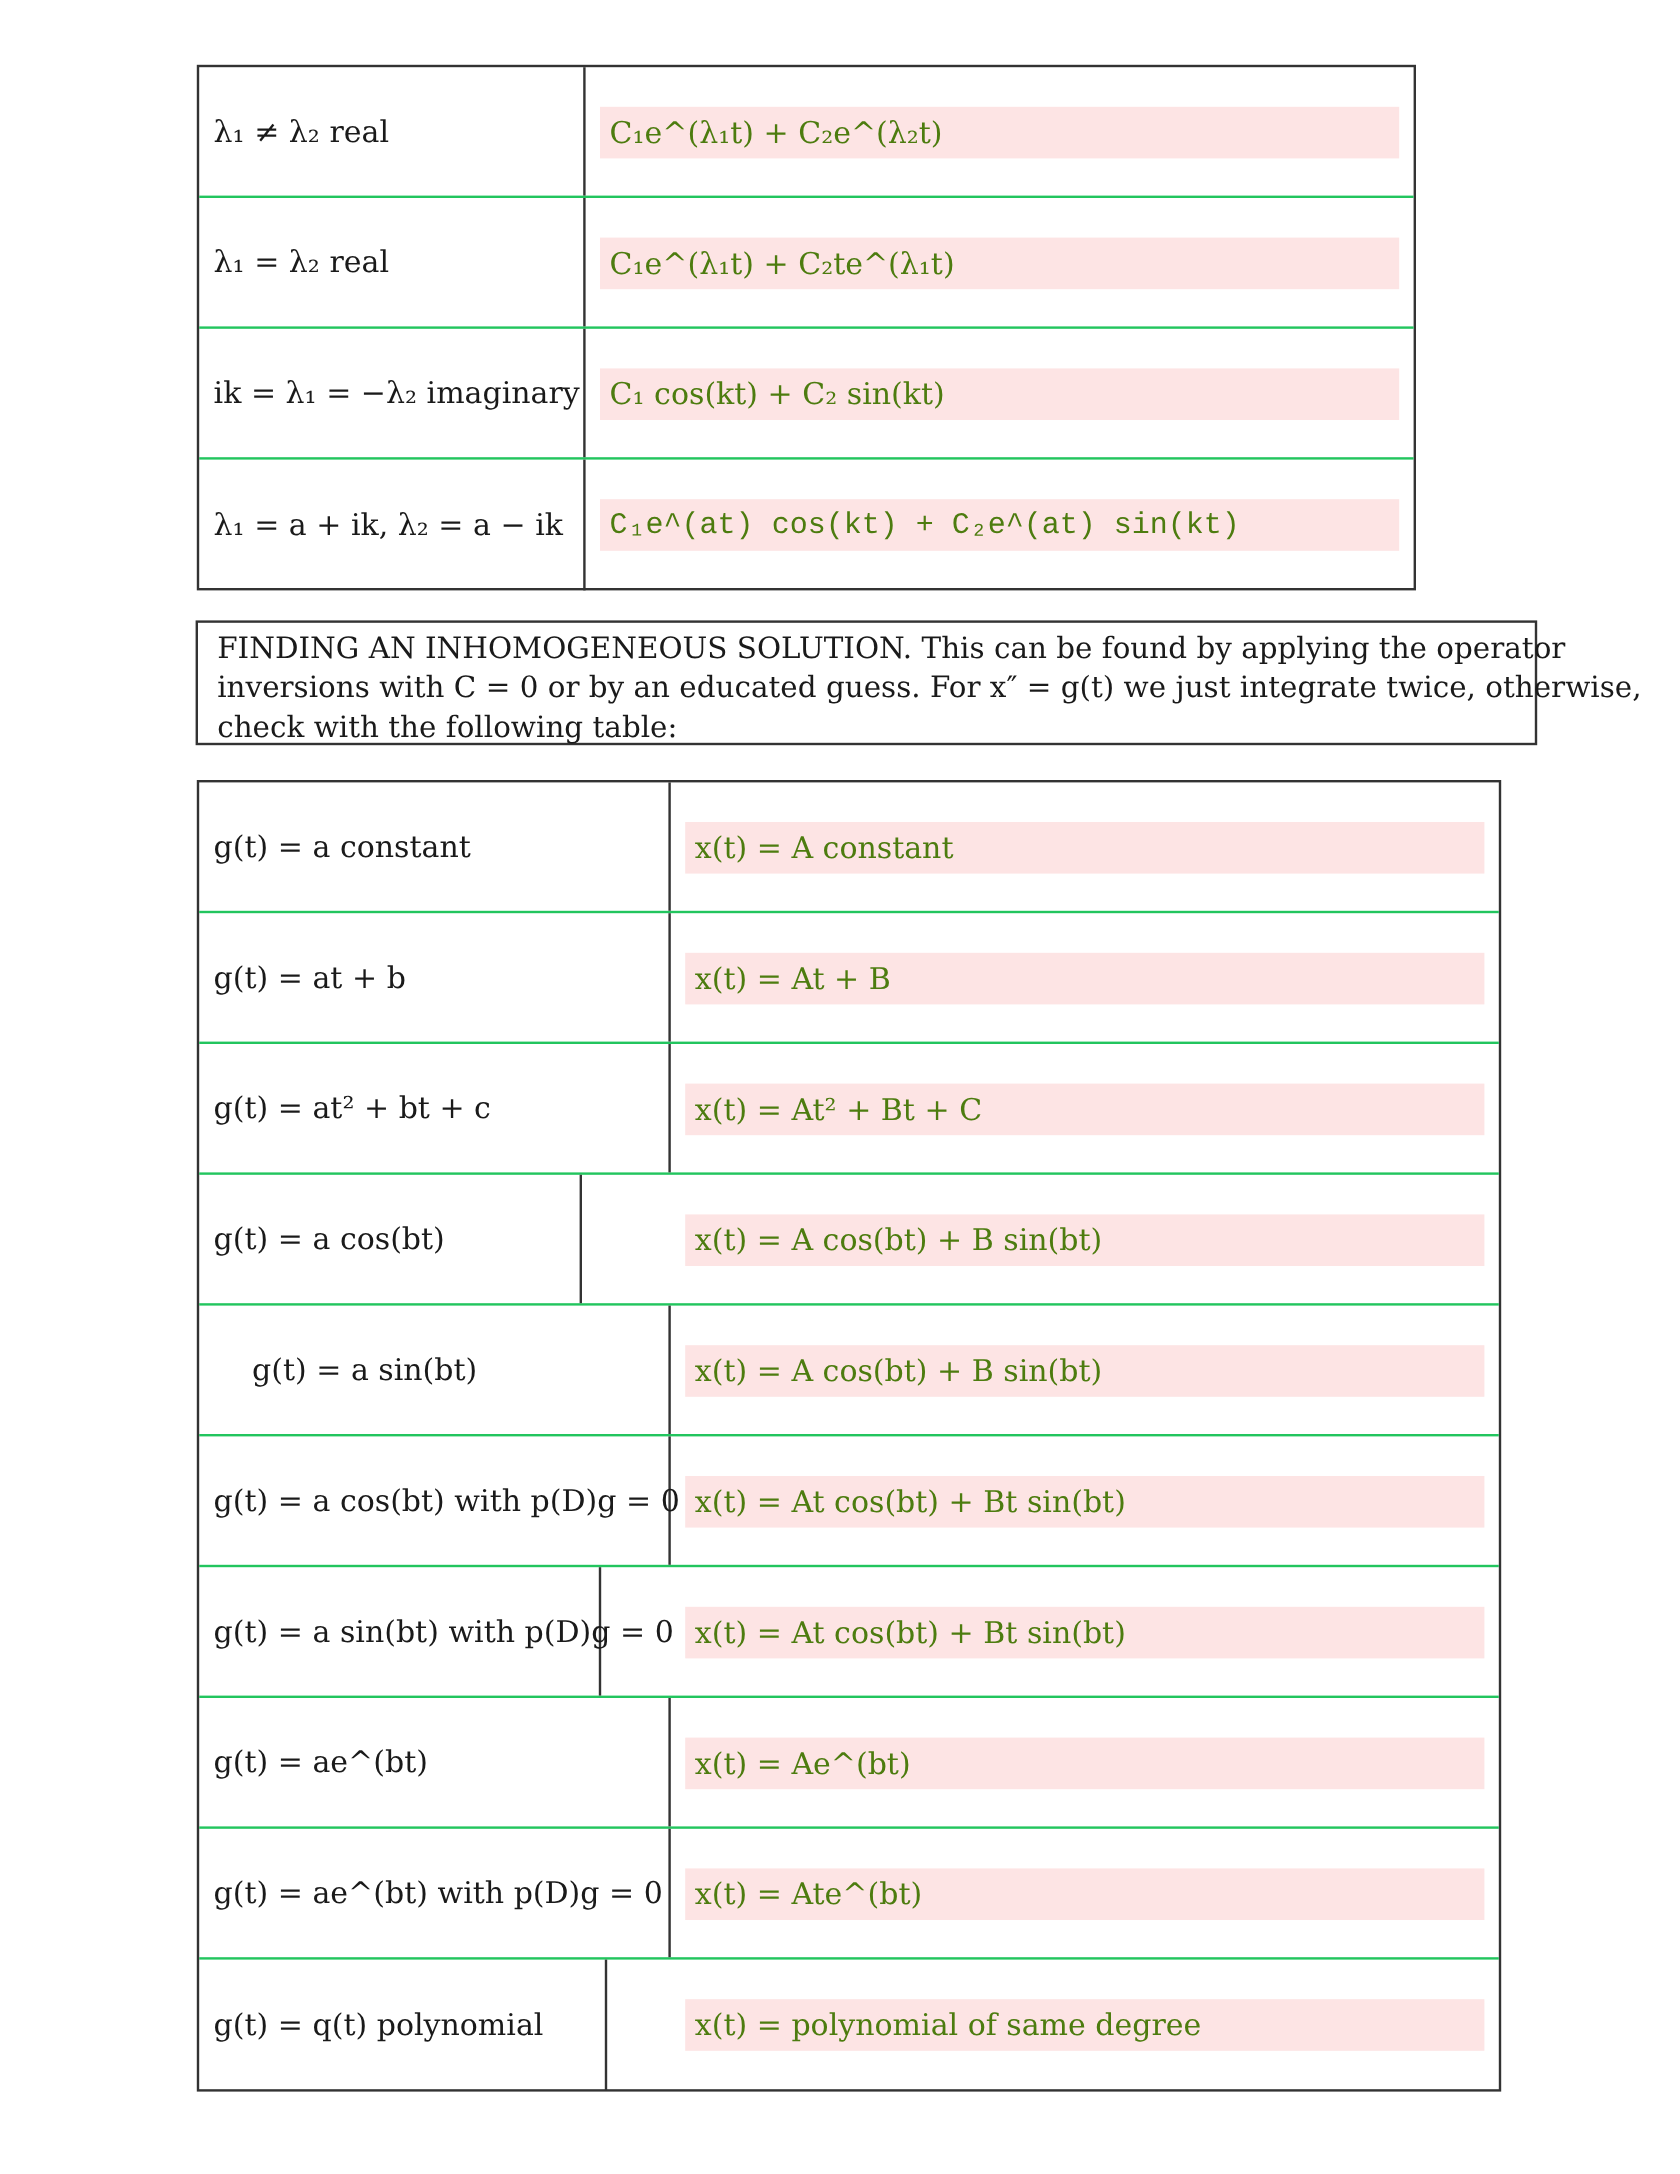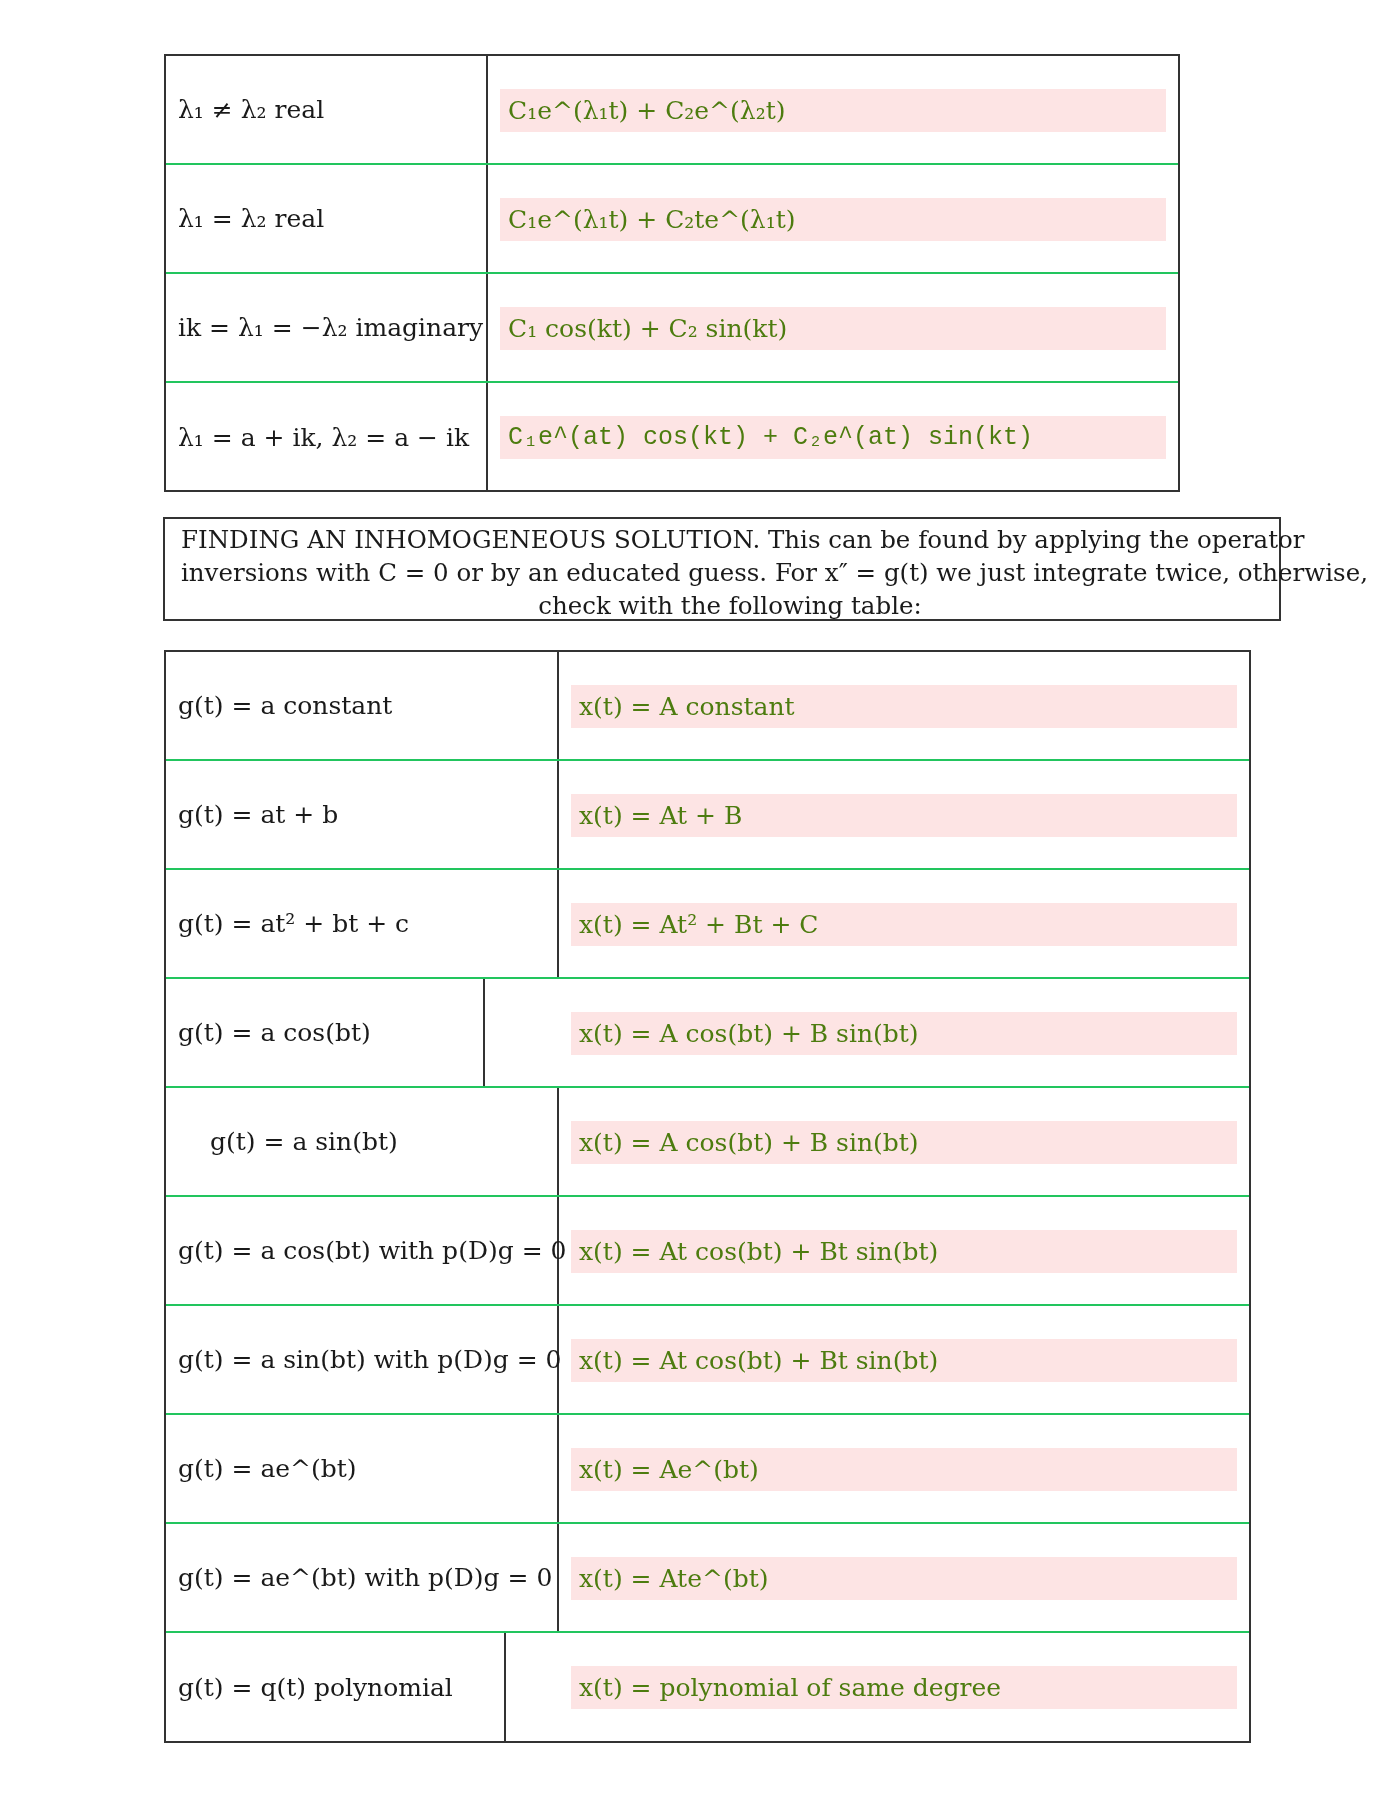--- a/index.html
+++ b/index.html
@@ -7,21 +7,21 @@
          font-family: "DejaVu Serif", "Liberation Serif", serif; color: #1a1a1a; }
   .tbl { position: absolute; border: 2px solid #333; box-sizing: border-box; }
   .row { position: absolute; left: 0; right: 0; height: 109px; border-bottom: 2px solid #22c55e; box-sizing: border-box; }
   .row:last-child { border-bottom: none; }
   .cell-l { position: absolute; left: 0; top: 0; bottom: 0; border-right: 2px solid #333; box-sizing: border-box;
             display: flex; align-items: center; padding-left: 12px; font-size: 25px; white-space: nowrap; }
   .cell-r { position: absolute; top: 0; bottom: 0; right: 0; }
   .band { position: absolute; left: 12px; right: 12px; top: 33px; height: 43px; background: #fde4e4;
           display: flex; align-items: center; padding-left: 8px; font-size: 25px; color: #4d7c0f; white-space: nowrap; }
   .note { position: absolute; left: 163px; top: 517px; width: 1118px; height: 104px; border: 2px solid #333; box-sizing: border-box;
-          padding: 4px 0 12px 16px; font-size: 24.5px; line-height: 33px; text-align: center; }
+          padding: 4px 0 12px 16px; font-size: 24.5px; line-height: 33px; }
   .note span { display: block; white-space: nowrap; }
 </style>
 </head>
 <body>
 
 <div class="tbl" style="left:164px; top:54px; width:1016px; height:438px;">
   <div class="row" style="top:0;">
     <div class="cell-l" style="width:322px;">λ₁ ≠ λ₂ real</div>
     <div class="cell-r" style="left:322px;">
         <div class="band">C₁e^(λ₁t) + C₂e^(λ₂t)</div>
@@ -84,21 +84,21 @@
         <div class="band">x(t) = A cos(bt) + B sin(bt)</div>
       </div>
   </div>
   <div class="row" style="top:545px;">
     <div class="cell-l" style="width:393px;">g(t) = a cos(bt) with p(D)g = 0</div>
     <div class="cell-r" style="left:393px;">
         <div class="band">x(t) = At cos(bt) + Bt sin(bt)</div>
       </div>
   </div>
   <div class="row" style="top:654px;">
-    <div class="cell-l" style="width:393px;">g(t) = a sin(bt) with p(D)g = 0</div>
+    <div class="cell-l" style="width:335px;">g(t) = a sin(bt) with p(D)g = 0</div>
     <div class="cell-r" style="left:393px;">
         <div class="band">x(t) = At cos(bt) + Bt sin(bt)</div>
       </div>
   </div>
   <div class="row" style="top:763px;">
     <div class="cell-l" style="width:393px;">g(t) = ae^(bt)</div>
     <div class="cell-r" style="left:393px;">
         <div class="band">x(t) = Ae^(bt)</div>
       </div>
   </div>

